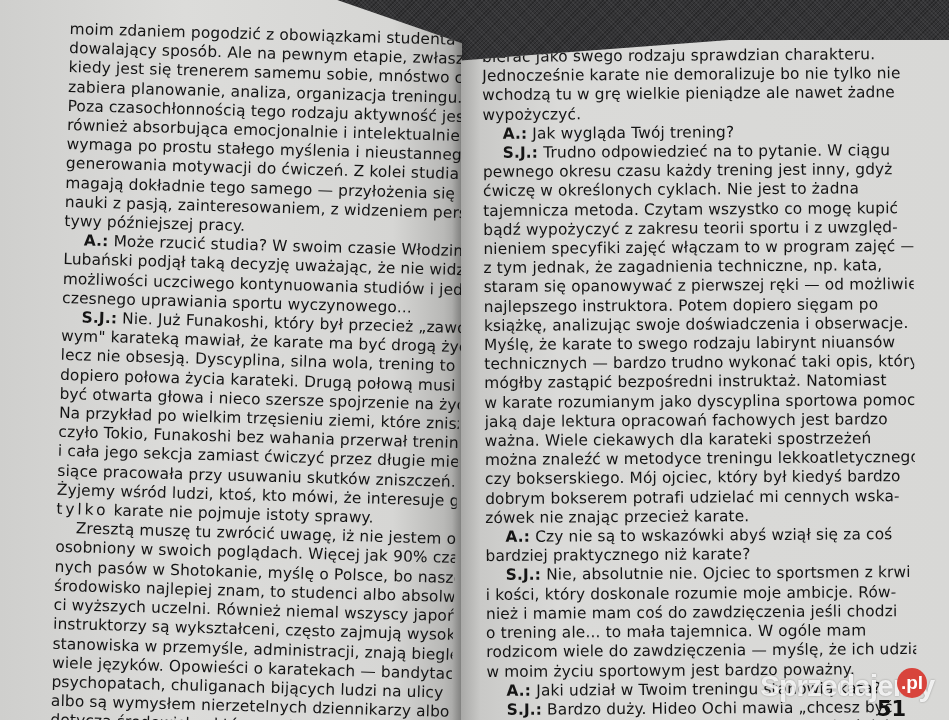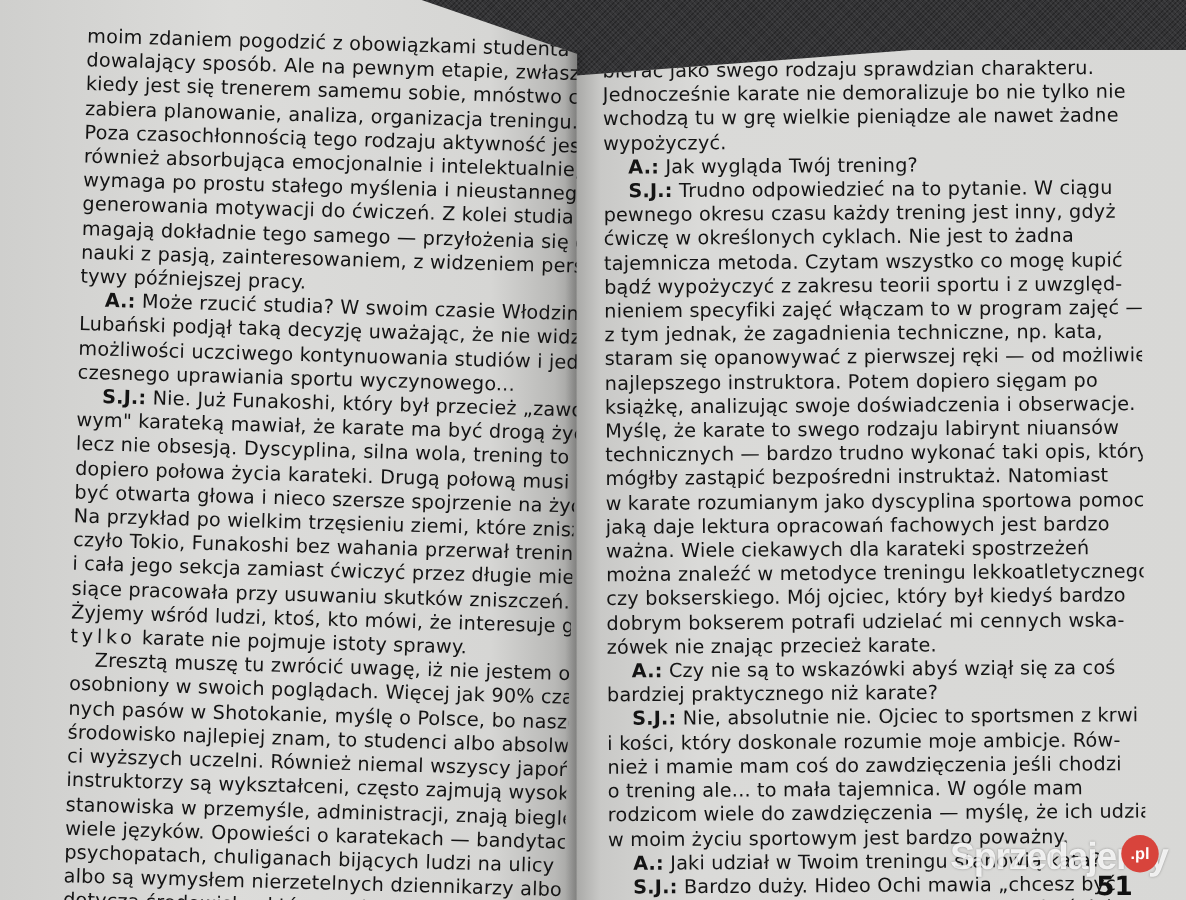--- a/index.html
+++ b/index.html
@@ -58,21 +58,21 @@
       font-family: "Liberation Sans", sans-serif;
       font-weight: bold; font-size: 30px; letter-spacing: -1px;
       color: rgba(255,255,255,0.85);
       text-shadow: 0 0 2px rgba(0,0,0,0.35);
     }
     .watermark-badge {
       position: absolute; left: 897px; top: 668px;
       width: 30px; height: 30px; border-radius: 50%;
       background: #d8443c; color: #fff;
       font-family: "Liberation Sans", sans-serif; font-weight: bold;
-      font-size: 13px; line-height: 30px; text-align: center;
+      font-size: 19px; line-height: 30px; text-align: center;
     }
     .gutter-shadow {
       position: absolute; left: 452px; top: 40px; width: 18px; height: 680px;
       background: linear-gradient(90deg, rgba(0,0,0,0) 0%, rgba(0,0,0,0.18) 50%, rgba(0,0,0,0) 100%);
     }
   </style>
 </head>
 <body>
 
 <div class="fabric"></div>

